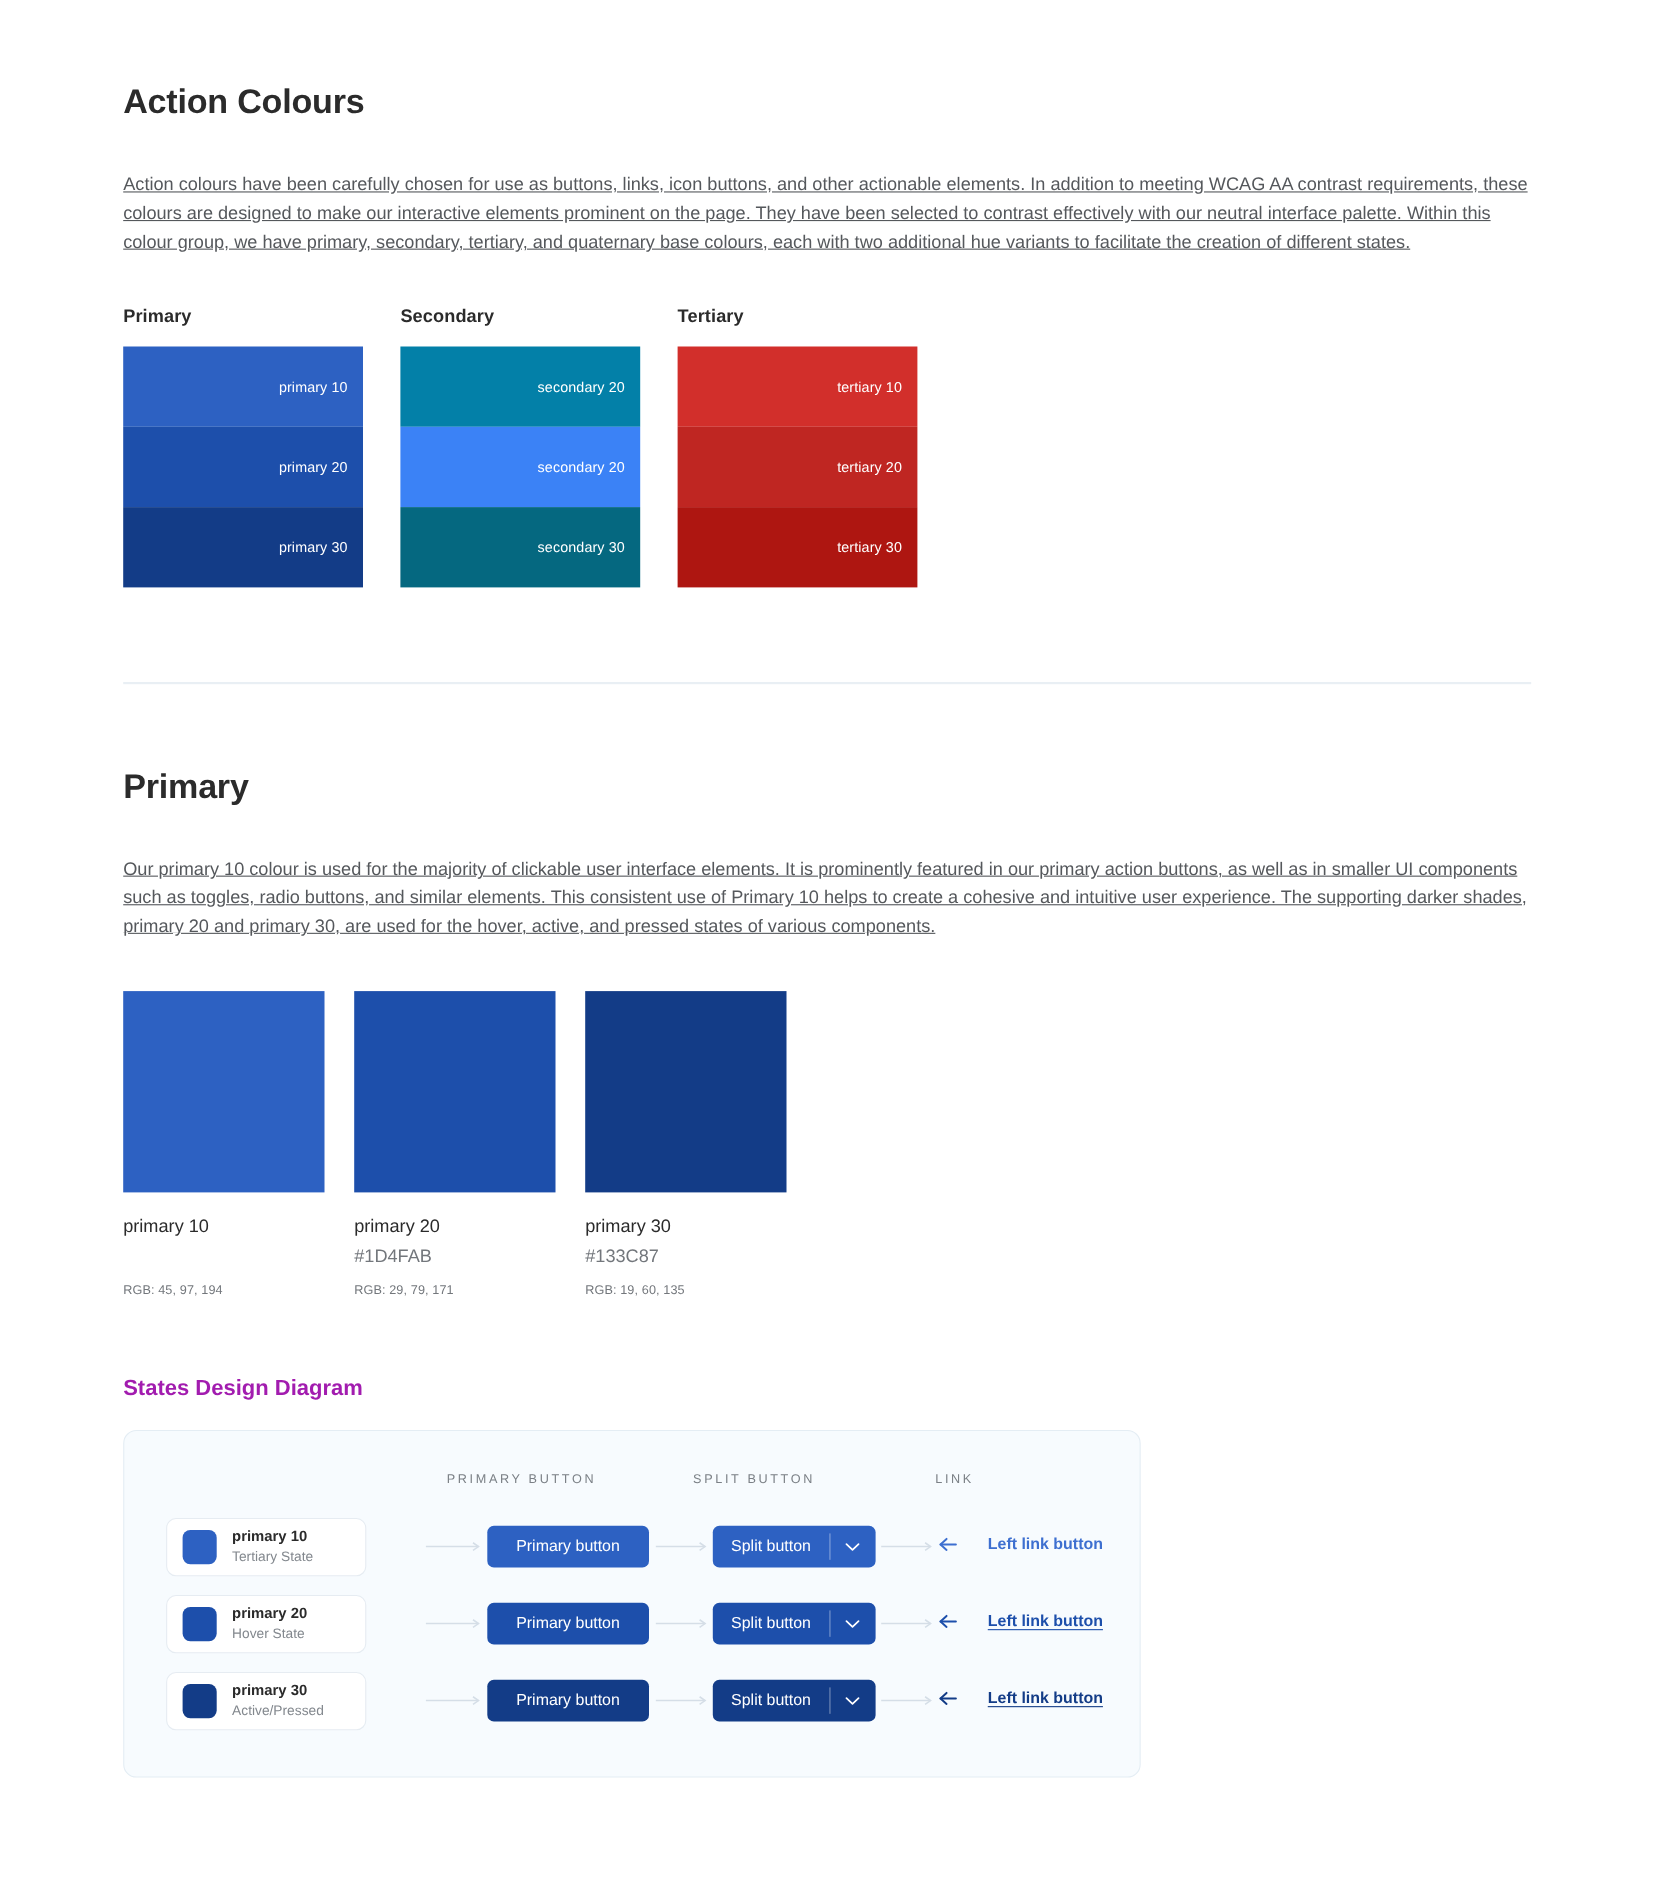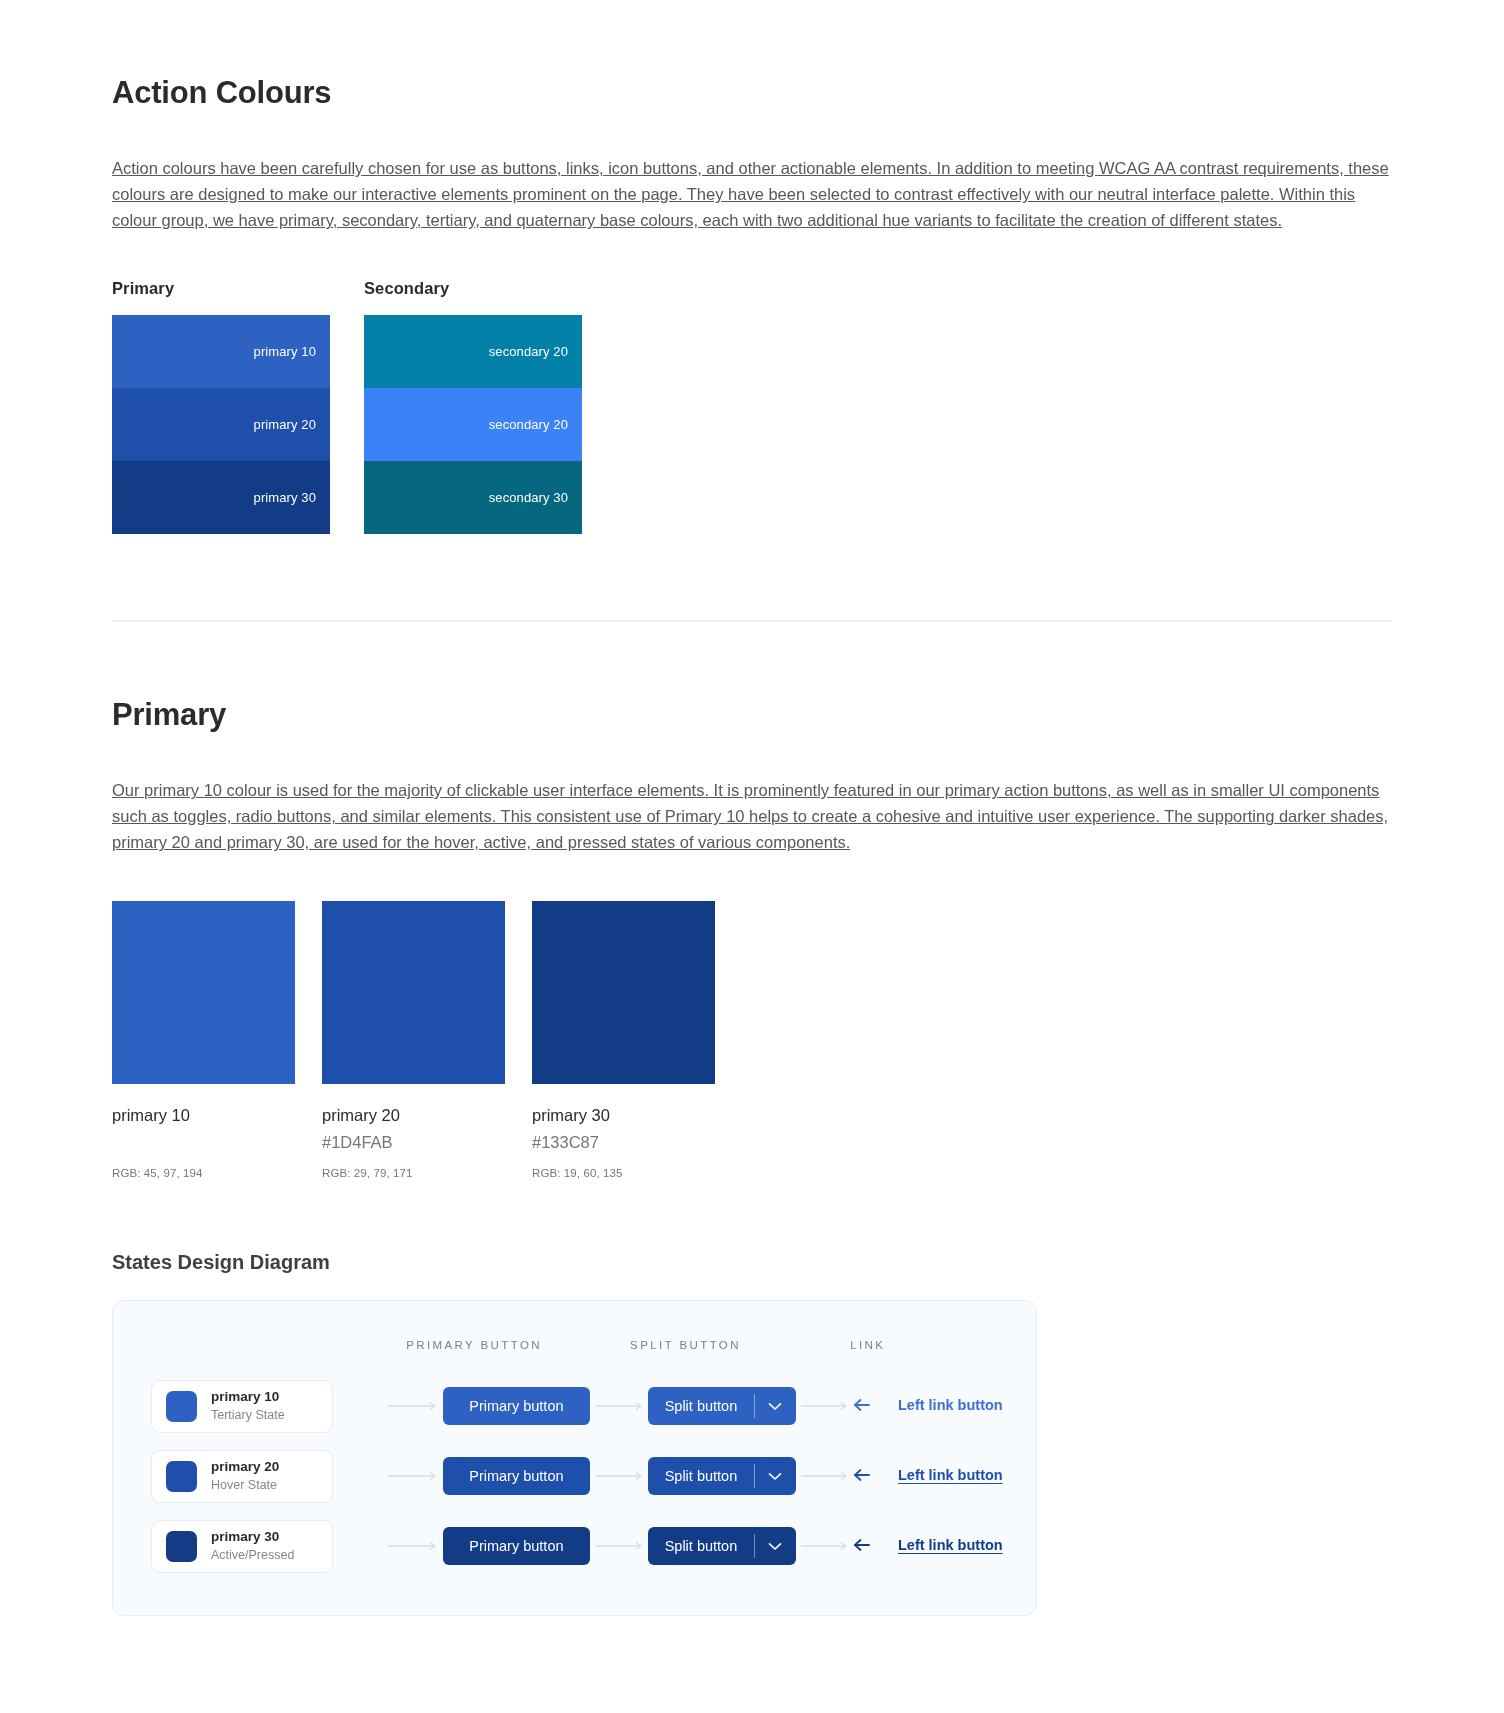--- a/index.html
+++ b/index.html
@@ -96,21 +96,21 @@
     font-size: 11.5px;
     color: #73777c;
     margin-top: 14px;
     letter-spacing: 0.1px;
   }
 
   
   h2.subsection-title {
     font-size: 20px;
     font-weight: bold;
-    color: #404040;
+    color: #a21caf;
     margin: 72px 0 0 0;
   }
   .diagram {
     margin-top: 26px;
     background: #f7fbfe;
     border: 1px solid #e4edf4;
     border-radius: 12px;
     width: 925px;
     padding: 30px 30px 34px 38px;
     position: relative;
@@ -273,20 +273,34 @@
           </div>
         <div class="swatch-band" style="background: #3b82f6;">
             <span>secondary 20</span>
           </div>
         <div class="swatch-band" style="background: rgb(5, 104, 128);">
             <span>secondary 30</span>
           </div>
       </div>
     </div>
 
+    <div class="swatch-group">
+      <div class="swatch-group-title">Tertiary</div>
+      <div class="swatch-stack">
+        <div class="swatch-band" style="background: rgb(210, 47, 43);">
+            <span>tertiary 10</span>
+          </div>
+        <div class="swatch-band" style="background: rgb(191, 38, 34);">
+            <span>tertiary 20</span>
+          </div>
+        <div class="swatch-band" style="background: rgb(174, 22, 17);">
+            <span>tertiary 30</span>
+          </div>
+      </div>
+    </div>
 
   </div>
 
   <div class="divider"></div>
 
   <h1 class="section-title">Primary</h1>
   <p class="body-copy">Our primary 10 colour is used for the majority of clickable user interface elements. It is prominently featured in our primary action buttons, as well as in smaller UI components such as toggles, radio buttons, and similar elements. This consistent use of Primary 10 helps to create a cohesive and intuitive user experience. The supporting darker shades, primary 20 and primary 30, are used for the hover, active, and pressed states of various components.</p>
 
   <div class="tiles">
     <div class="tile-col">

